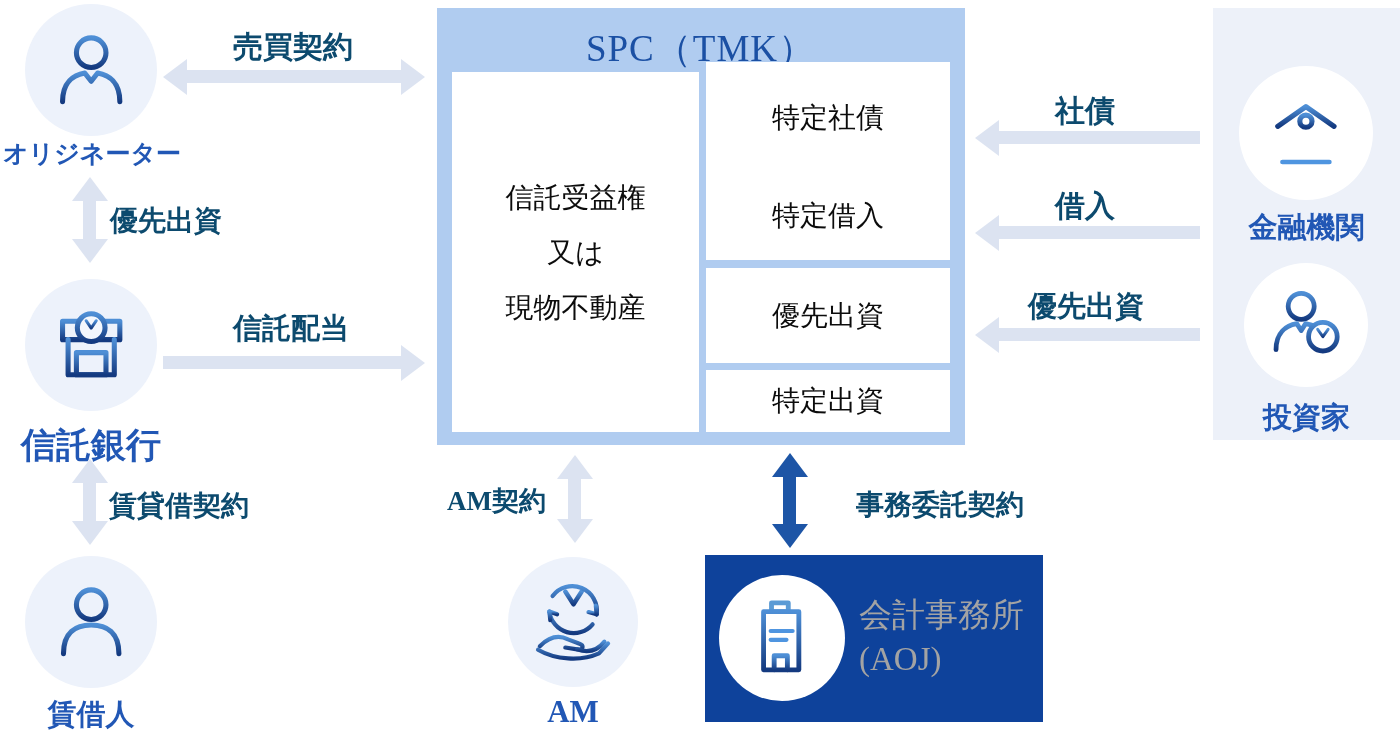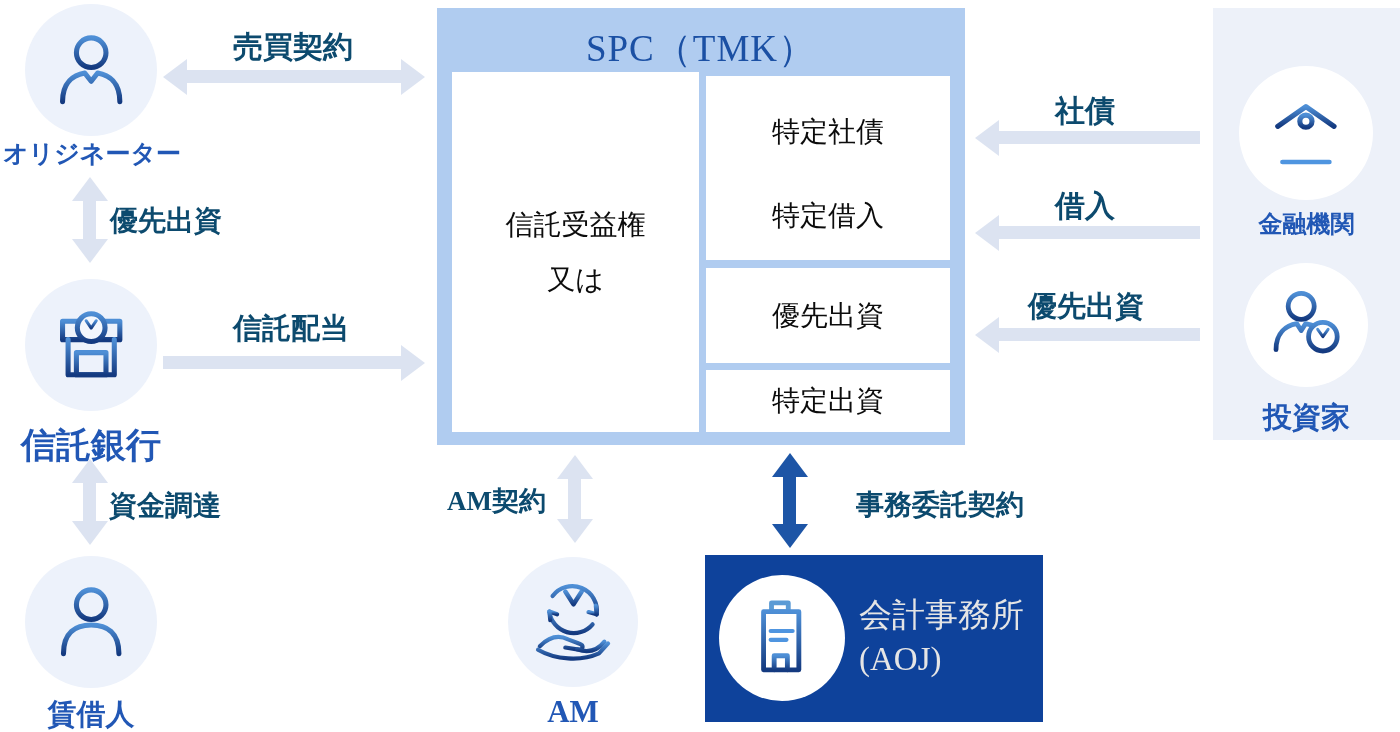--- a/index.html
+++ b/index.html
@@ -66,21 +66,21 @@
     display:flex; align-items:center; justify-content:center;
     font-size:28px;
   }
 
   
   .funding-panel { position:absolute; left:1213px; top:8px; width:187px; height:432px; background:#edf1f9; }
   .funding-title { position:absolute; left:0; top:22px; width:100%; text-align:center; font-size:30px; font-weight:bold; color:#0c0c0c; }
 
   
   .aoj-box { position:absolute; left:705px; top:555px; width:338px; height:167px; background:#0e429b; }
-  .aoj-text { position:absolute; left:154px; color:#e5e5e5; font-size:33px; white-space:nowrap; }
+  .aoj-text { position:absolute; left:154px; color:#a3a3a3; font-size:33px; white-space:nowrap; }
 </style>
 </head>
 <body>
 
 <svg width="0" height="0" style="position:absolute" aria-hidden="true">
   <defs>
     <linearGradient id="iconGrad" x1="0" y1="0" x2="0" y2="1">
       <stop offset="0" stop-color="#4e8fd6"></stop>
       <stop offset="1" stop-color="#143a80"></stop>
     </linearGradient>
@@ -144,29 +144,30 @@
   <div class="shaft-h" style="left:163px; top:356px; width:238px;"></div>
   <div class="head right" style="left:401px; top:345px;"></div>
 </div>
 <div class="black-label" style="left:233px; top:309px; font-size:29px;">信託配当</div>
 
 <div>
   <div class="shaft-v" style="left:83px; top:482px; height:40px;"></div>
   <div class="head up" style="left:72px; top:459px;"></div>
   <div class="head down" style="left:72px; top:521px;"></div>
 </div>
-<div class="black-label" style="left:109px; top:487px; font-size:28px;">資金調達</div>
+<div class="black-label" style="left:109px; top:487px; font-size:28px;">賃貸借契約</div>
 
 <div class="spc-box">
   <div class="spc-title">SPC（TMK）</div>
   <div class="asset-box">
     <div>信託受益権</div>
     <div>又は</div>
-  </div>
-  <div class="liab-box" style="top:68px;  height:112px;">特定社債</div>
+    <div>現物不動産</div>
+  </div>
+  <div class="liab-box" style="top:54px;  height:112px;">特定社債</div>
   <div class="liab-box" style="top:164px; height:88px;">特定借入</div>
   <div class="liab-box" style="top:260px; height:95px;">優先出資</div>
   <div class="liab-box" style="top:362px; height:62px;">特定出資</div>
 </div>
 
 <div>
   <div class="shaft-h" style="left:999px; top:131px; width:201px;"></div>
   <div class="head left" style="left:975px; top:120px;"></div>
 </div>
 <div class="black-label" style="left:1055px; top:91px; font-size:30px;">社債</div>
@@ -192,21 +193,21 @@
         <path d="M22,48 H78" stroke-width="6.5"></path>
         <circle cx="50" cy="37.5" r="6.5"></circle>
         <path d="M30,56 V74"></path>
         <path d="M41,56 V74"></path>
         <path d="M59,56 V74"></path>
         <path d="M70,56 V74"></path>
         <path d="M25,81 H75" stroke="#4f95e0" stroke-width="5"></path>
       </g>
     </svg>
   </div>
-  <div class="blue-label" style="left:0; top:200px; width:100%; font-size:24px;">金融機関</div>
+  <div class="blue-label" style="left:0; top:200px; width:100%; font-size:29px;">金融機関</div>
 
   <div class="node-circle white" style="left:31px; top:255px; width:124px; height:124px;">
     <svg viewBox="0 0 100 100">
       <g fill="none" stroke="url(#iconGrad)" stroke-width="5.5" stroke-linecap="round" stroke-linejoin="round">
         <circle cx="44" cy="28" r="15"></circle>
         <path d="M15,78 C15,58 27,50 39,48 L44,56 L49,48 C58,49.5 67,54 70,60"></path>
         <circle cx="69" cy="63" r="16.5" fill="#ffffff"></circle>
         <g stroke-width="3.4">
           <path d="M63,54.5 L69,63 L75,54.5"></path>
           <path d="M69,63 V73"></path>

